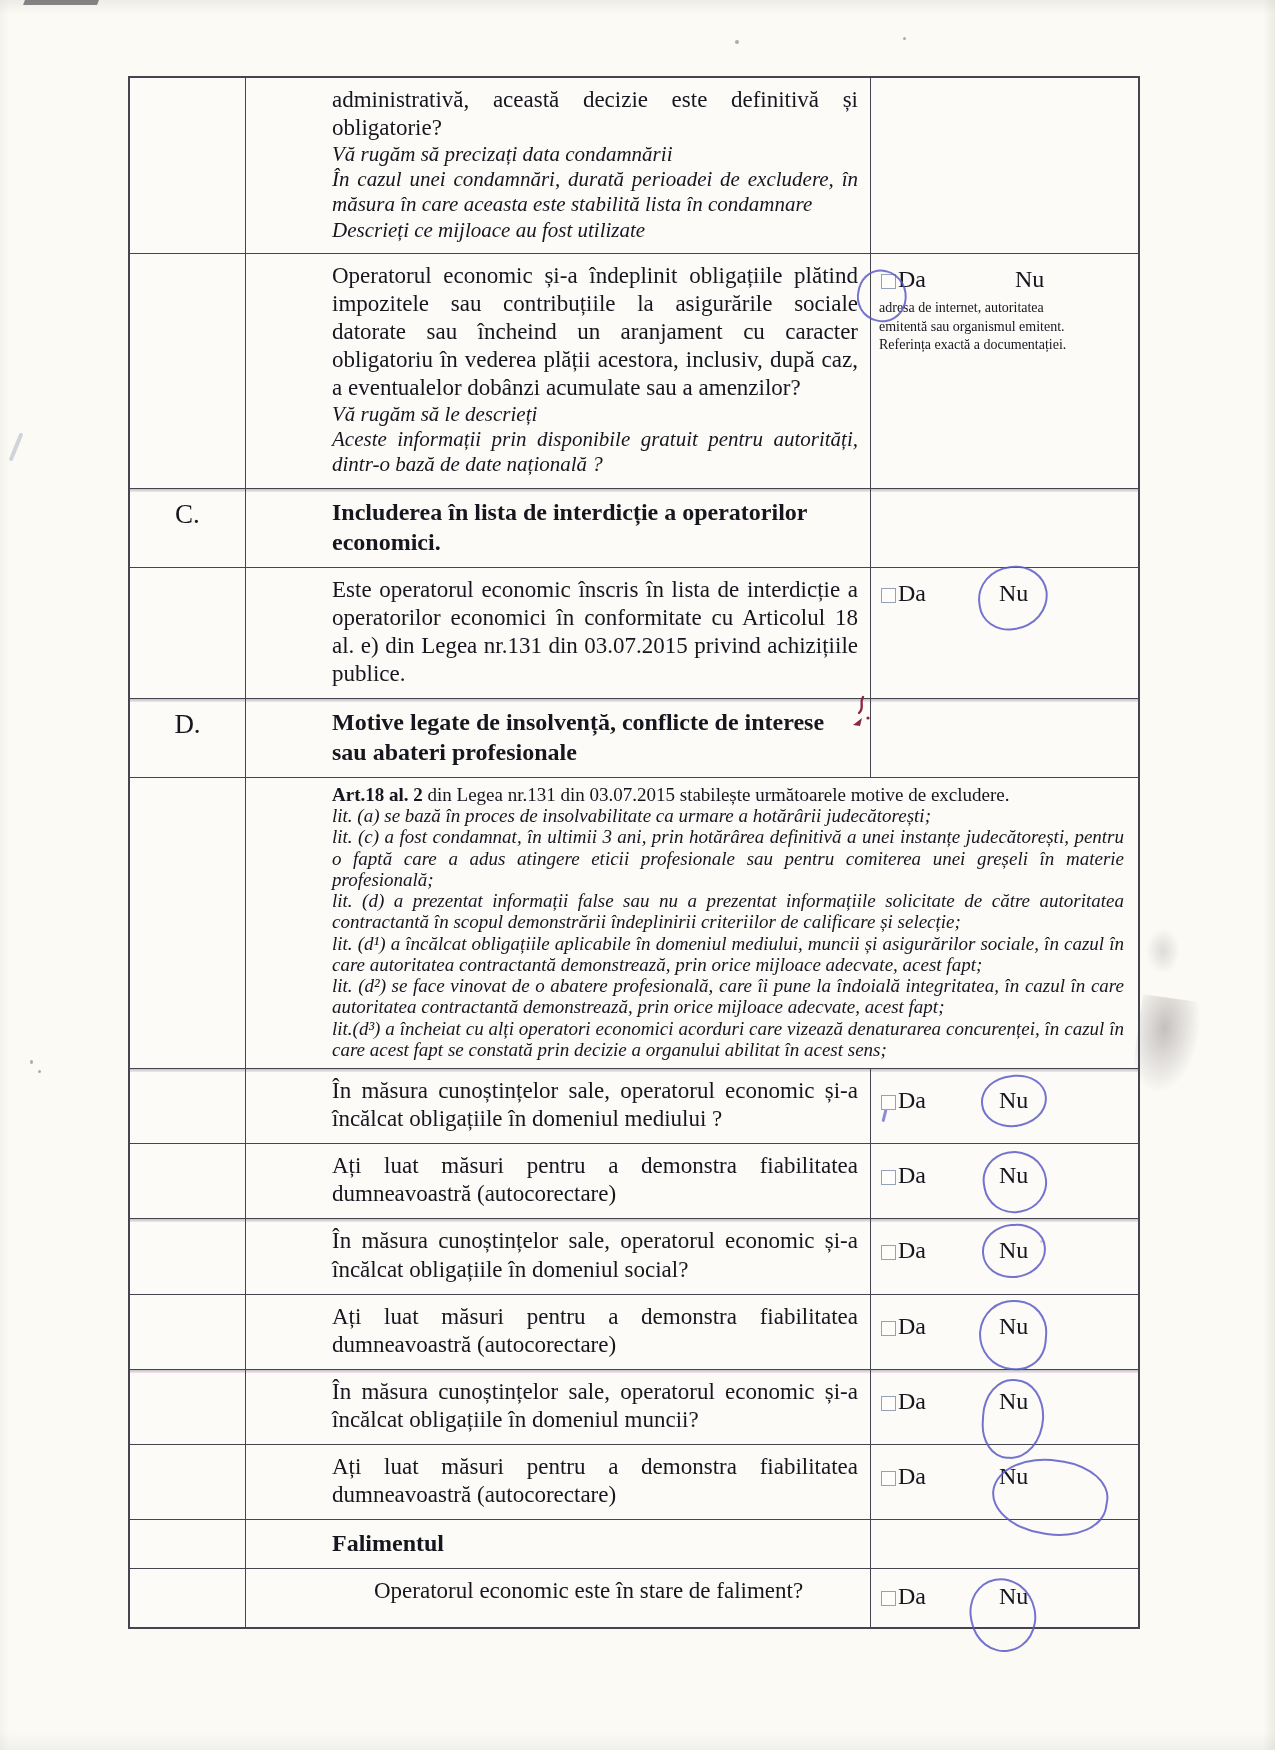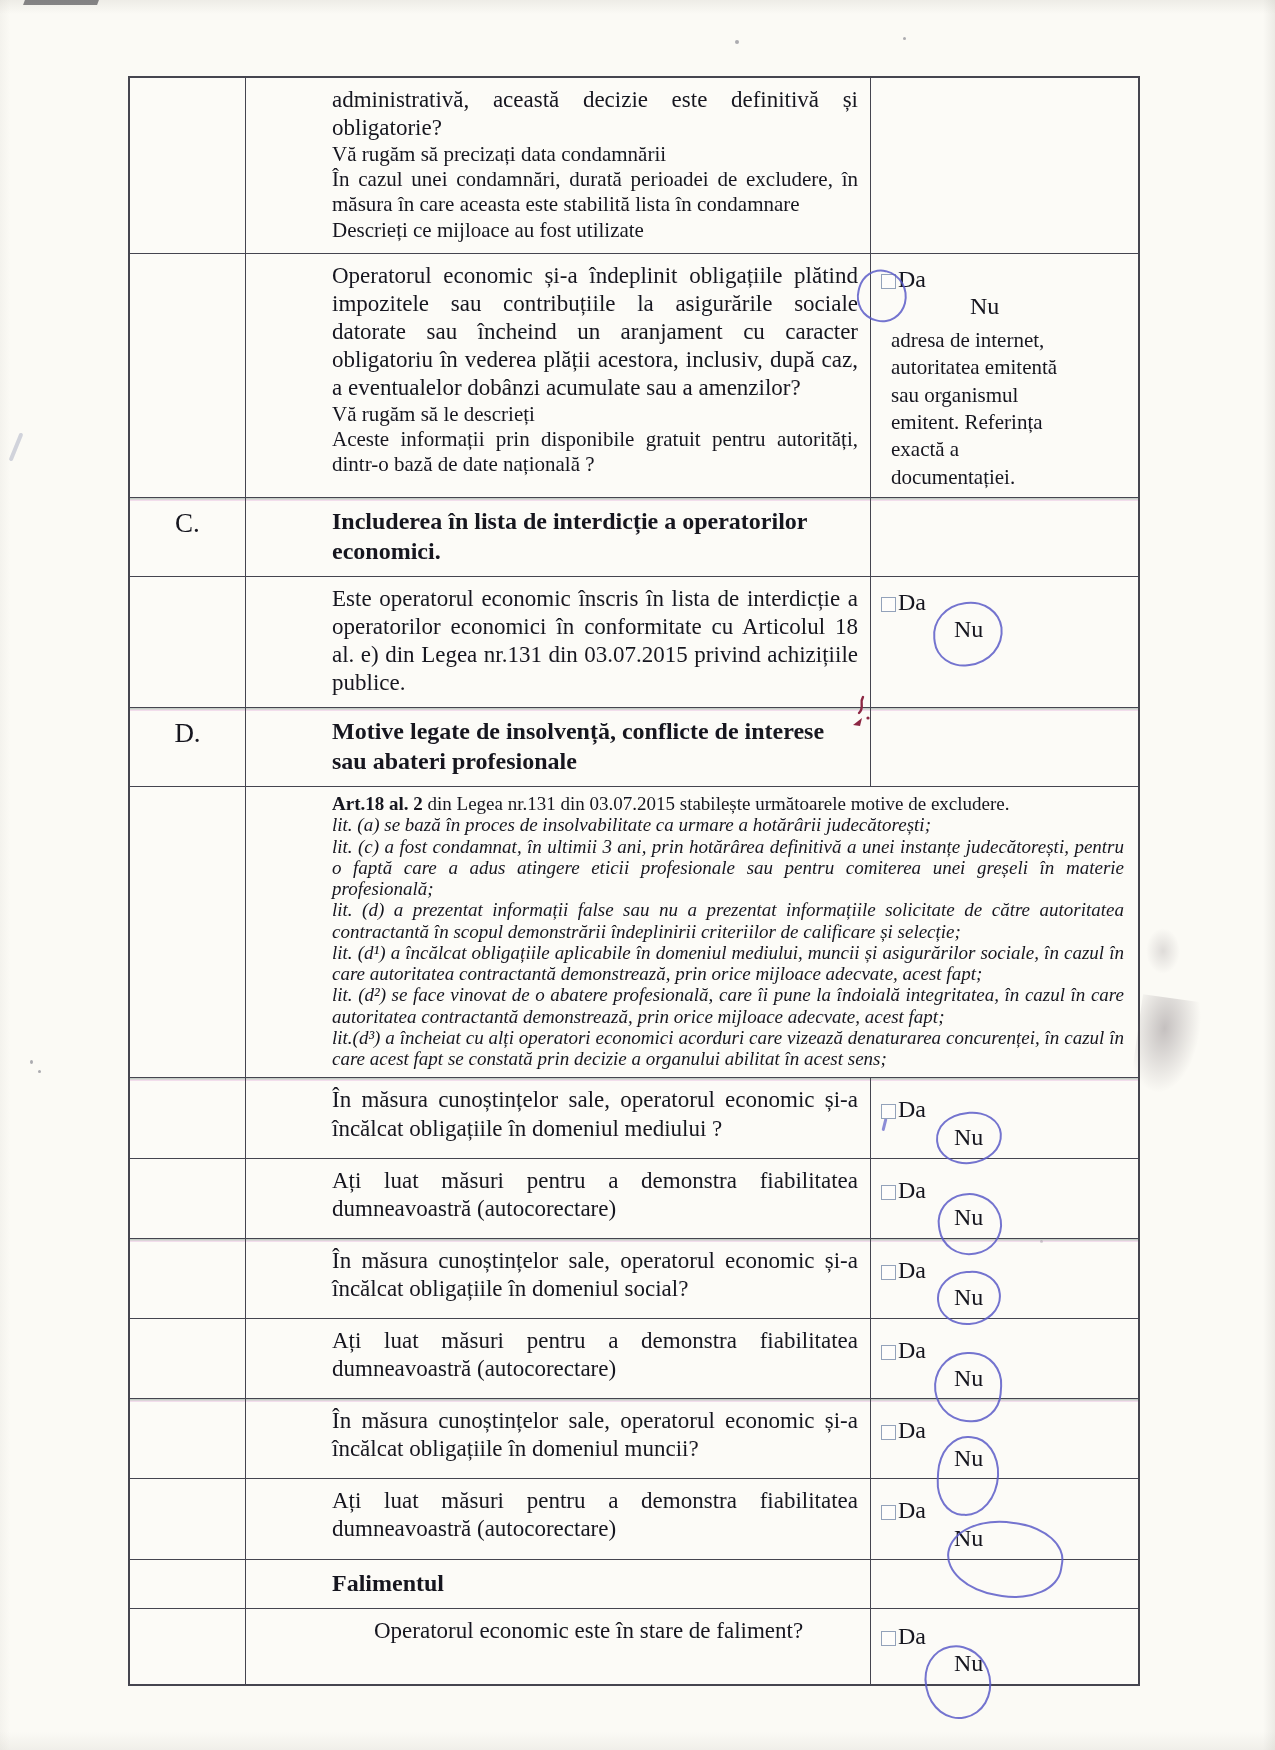--- a/index.html
+++ b/index.html
@@ -32,36 +32,36 @@
     display:flex;justify-content:center;align-items:flex-start;
     padding-top:10px;font-size:27px;
   }
   .c2{flex:1 1 auto;box-sizing:border-box;padding:8px 12px 10px 86px;}
   .c2.merged{padding:6px 14px 8px 86px;}
   .c3{
     flex:0 0 268px;border-left:1.8px solid #45454f;box-sizing:border-box;
     padding:10px 6px 6px 8px;position:relative;
   }
   .q{font-size:23px;line-height:1.22;text-align:justify;margin:0;}
-  .hint{font-size:21px;line-height:1.2;margin:0;text-align:justify;}
+  .hint{font-size:21px;line-height:1.2;font-style:italic;margin:0;text-align:justify;}
   .sec-title{font-size:24px;line-height:1.25;font-weight:700;margin:0;text-align:left;}
   .art p{font-size:19px;line-height:1.12;font-style:italic;margin:0;text-align:justify;}
   .art .intro{font-style:normal;}
   .art .intro b{font-weight:700;}
-  .ans{display:flex;align-items:flex-start;font-size:24px;line-height:1.15;padding-left:2px;padding-top:2px;flex-direction:column;}
+  .ans{display:flex;align-items:flex-start;font-size:24px;line-height:1.15;padding-left:2px;padding-top:2px;}
   .qrow .c3 .ans{padding-top:8px;}
   .da{display:inline-flex;align-items:baseline;white-space:nowrap;}
   .cb{
     display:inline-block;width:15px;height:15px;
     border:1.8px solid #93a2ba;box-sizing:border-box;
     margin-right:2px;transform:translateY(2px);
     background:rgba(255,255,255,.5);
   }
   .nu{margin-left:70px;position:relative;display:inline-block;padding:0 3px;text-align:center;}
-  .info{font-size:21px;line-height:1.3;margin:6px 0 0 12px;text-align:left;padding-right:46px;}
+  .info{font-size:14px;line-height:1.3;margin:6px 0 0 0;text-align:left;padding-right:46px;}
   .ink{
     position:absolute;z-index:3;pointer-events:none;
     border:2.6px solid rgba(92,92,200,.85);
     border-radius:50% 47% 53% 49%;
   }
   .tick{position:absolute;width:3px;height:13px;background:rgba(92,92,200,.7);border-radius:2px;}
   .red-mark{position:absolute;z-index:3;}
   .artifact{position:absolute;pointer-events:none;}
   .speck{position:absolute;border-radius:50%;background:rgba(75,75,90,.45);}
 </style>

